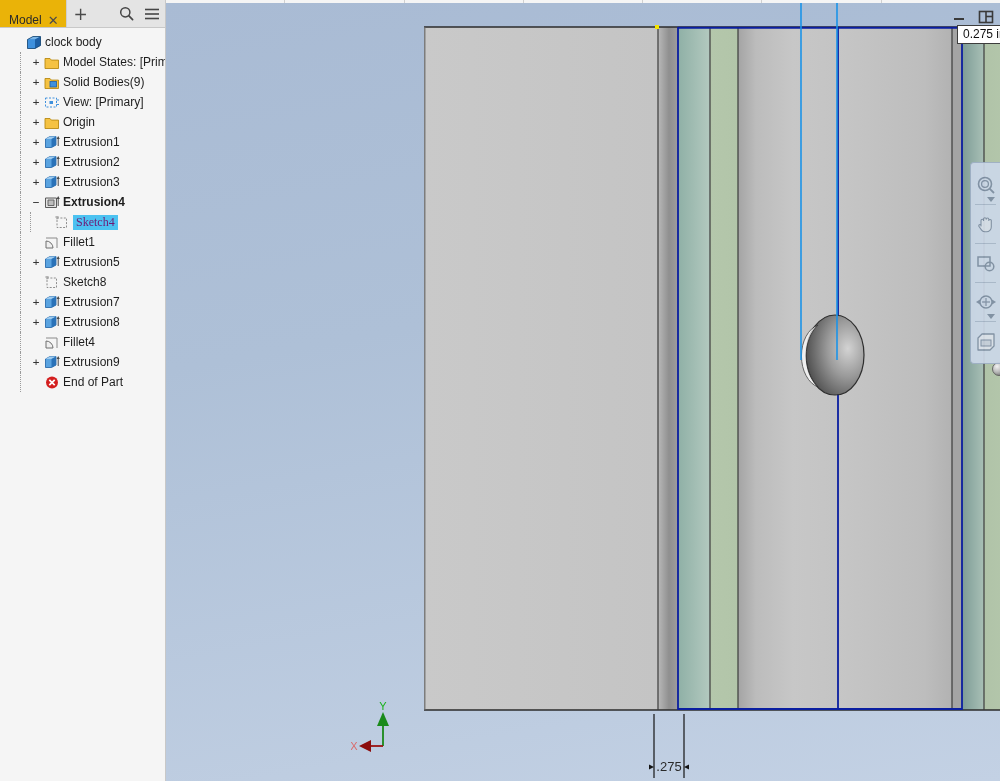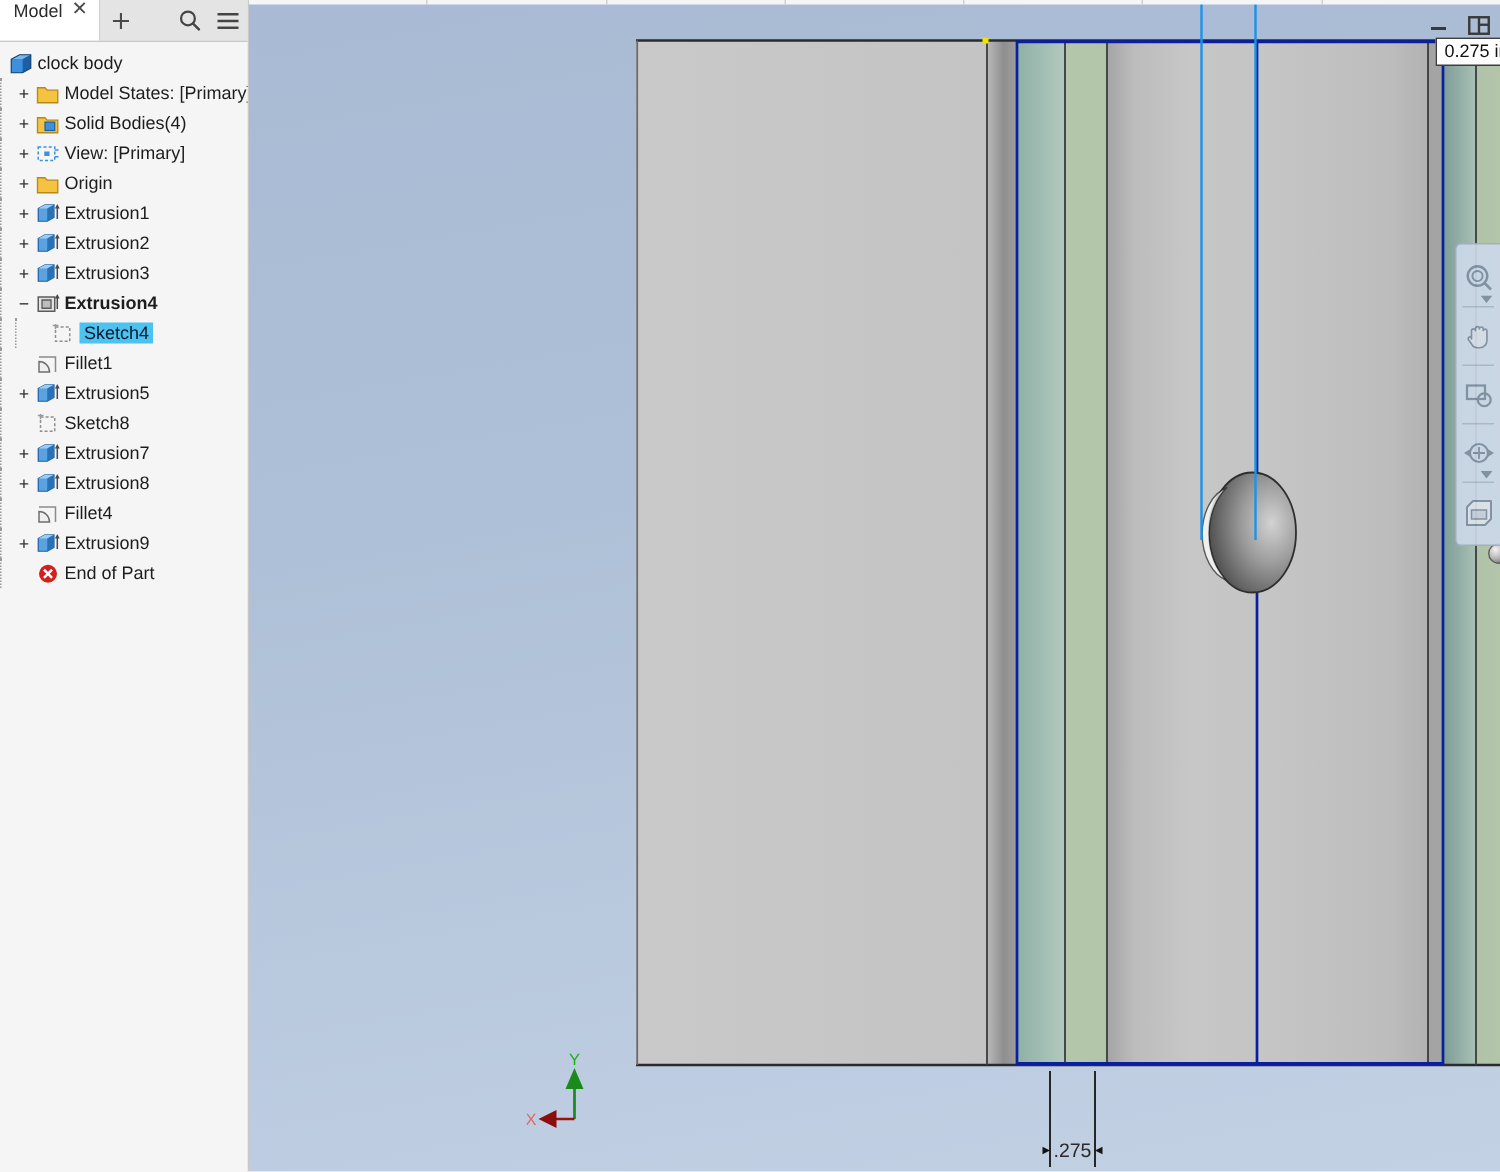--- a/index.html
+++ b/index.html
@@ -32,24 +32,24 @@
   
   #tabstrip {
     position: relative;
     height: 28px;
     background: #e4e4e4;
     border-bottom: 1px solid #c8c8c8;
     display: flex;
     align-items: stretch;
   }
   .tab {
-    display: flex; align-items: flex-start;
+    display: flex; align-items: flex-end;
     gap: 6px;
     padding: 0 7px 0 9px;
-    background: #ffffff;
+    background: #eab308;
     border-right: 1px solid #cfcfcf;
     font-size: 12px;
     color: #2b2b2b;
     cursor: default;
   }
   .tab-close {
     font-size: 13px; line-height: 1;
     color: #4a4a4a;
     font-family: "DejaVu Sans", sans-serif;
     cursor: pointer;
@@ -71,20 +71,21 @@
   }
   .tabstrip-tool svg { display: block; }
 
   
   #tree {
     flex: 1;
     background: #f5f5f5;
     padding: 4px 0 0 0;
     overflow: hidden;
     position: relative;
+    margin-left: 20px;
   }
   .tree-row {
     display: flex;
     align-items: center;
     height: 20px;
     font-size: 12px;
     color: #1d1d1d;
     white-space: nowrap;
     cursor: default;
     position: relative;
@@ -107,22 +108,23 @@
     width: 19px; min-width: 19px;
     height: 17px;
     display: flex; align-items: center; justify-content: center;
     margin-right: 2px;
   }
   .tw-icon svg { display: block; }
   .tw-label { padding-right: 5px; }
   .tree-row.bold .tw-label { font-weight: bold; }
   .tw-label.selected {
     background: #4cc2f1;
-    color: #0f172a;
+    color: #701a75;
     padding: 0 3px;
+    font-family: Liberation Serif, serif;
   }
 
   
   #viewport {
     position: relative;
     flex: 1;
     height: 781px;
     overflow: hidden;
     background: linear-gradient(170deg, #a9bbd4 0%, #aec0d7 40%, #c3d1e4 100%);
   }
@@ -192,21 +194,21 @@
     font-size: 12px;
     color: #111;
     z-index: 60;
     white-space: nowrap;
     cursor: pointer;
   }
 
   
   #bottom-dim {
     position: absolute;
-    left: 506px; top: 700px;
+    left: 460px; top: 700px;
     width: 130px; height: 81px;
     z-index: 35;
   }
 
   
   #triad {
     position: absolute;
     left: 185px; top: 702px;
     width: 60px; height: 62px;
     z-index: 35;
@@ -269,21 +271,21 @@
           </div>
           <div class="tree-row">
             <div class="tw-guide"></div>
             <div class="tw-expander">+</div>
             <div class="tw-icon">
               <svg width="16" height="15" viewBox="0 0 16 15">
                 <path d="M1,3.5 h5 l1.4,1.6 h7.1 v8.4 h-13.5 Z" fill="#f5c242" stroke="#b98a13" stroke-width="0.9"></path>
                 <rect x="6" y="6.4" width="6.5" height="5.6" fill="#3e90dd" stroke="#1d5fa5" stroke-width="0.8"></rect>
               </svg>
             </div>
-            <div class="tw-label">Solid Bodies(4)</div>
+            <div class="tw-label">Solid Bodies(9)</div>
           </div>
           <div class="tree-row">
             <div class="tw-guide"></div>
             <div class="tw-expander">+</div>
             <div class="tw-icon">
               <svg width="16" height="15" viewBox="0 0 16 15">
                 <rect x="1.5" y="3" width="11" height="9" fill="none" stroke="#3e90dd" stroke-width="1" stroke-dasharray="2 1.5"></rect>
                 <rect x="5.5" y="6" width="3.5" height="3" fill="#3e90dd"></rect>
                 <line x1="12.5" y1="5" x2="15" y2="5" stroke="#3e90dd" stroke-width="1"></line>
                 <line x1="12.5" y1="9.5" x2="15" y2="9.5" stroke="#3e90dd" stroke-width="1"></line>

